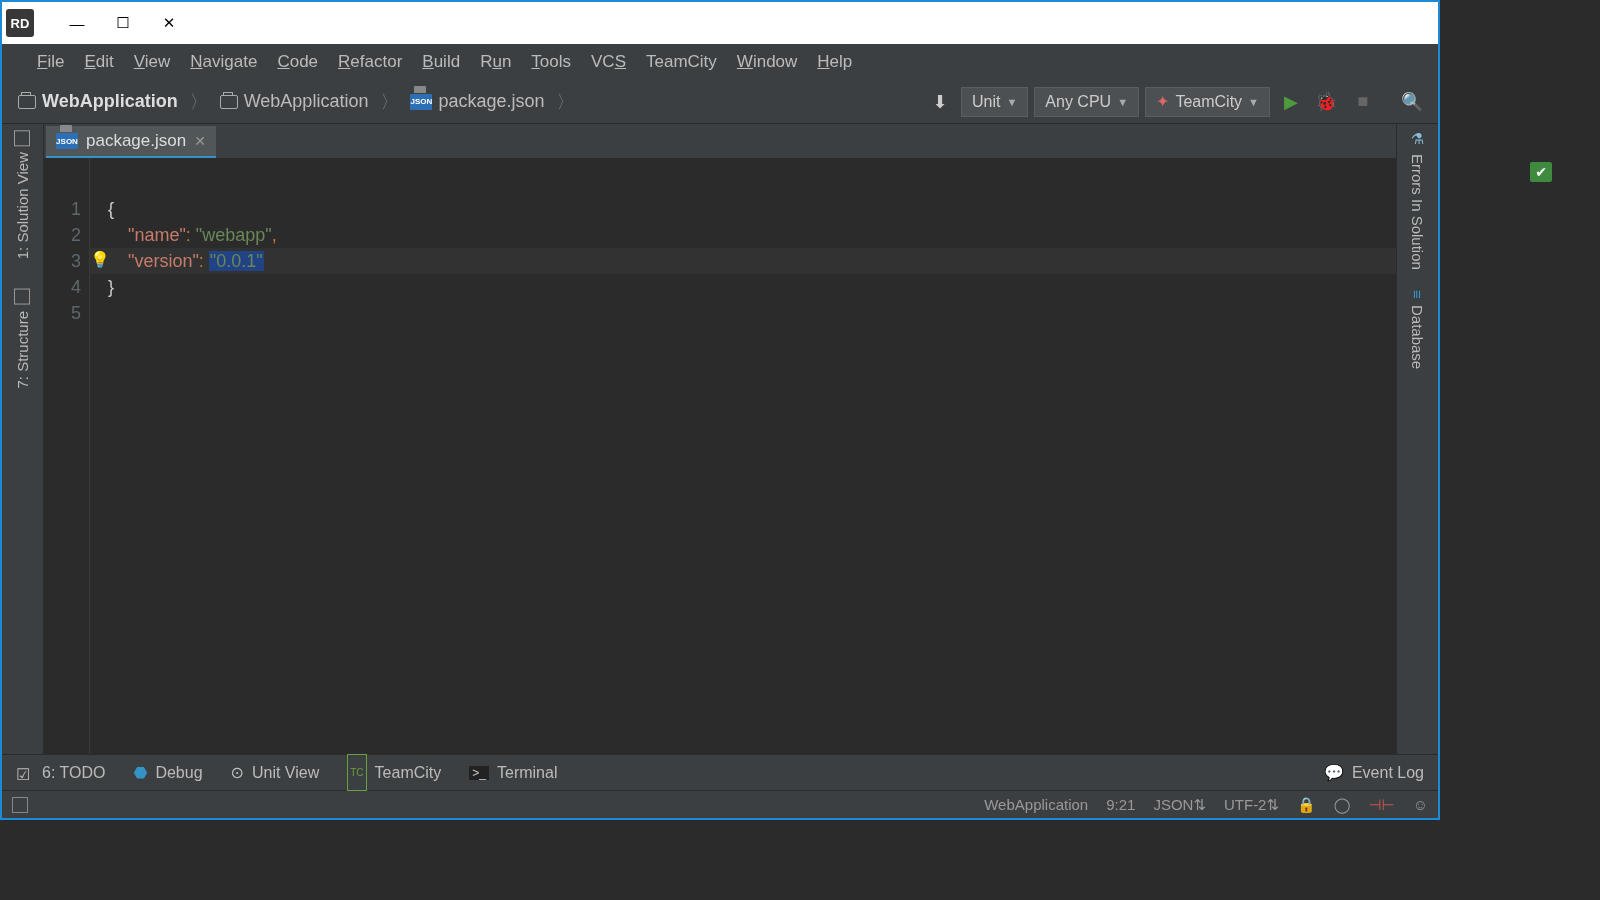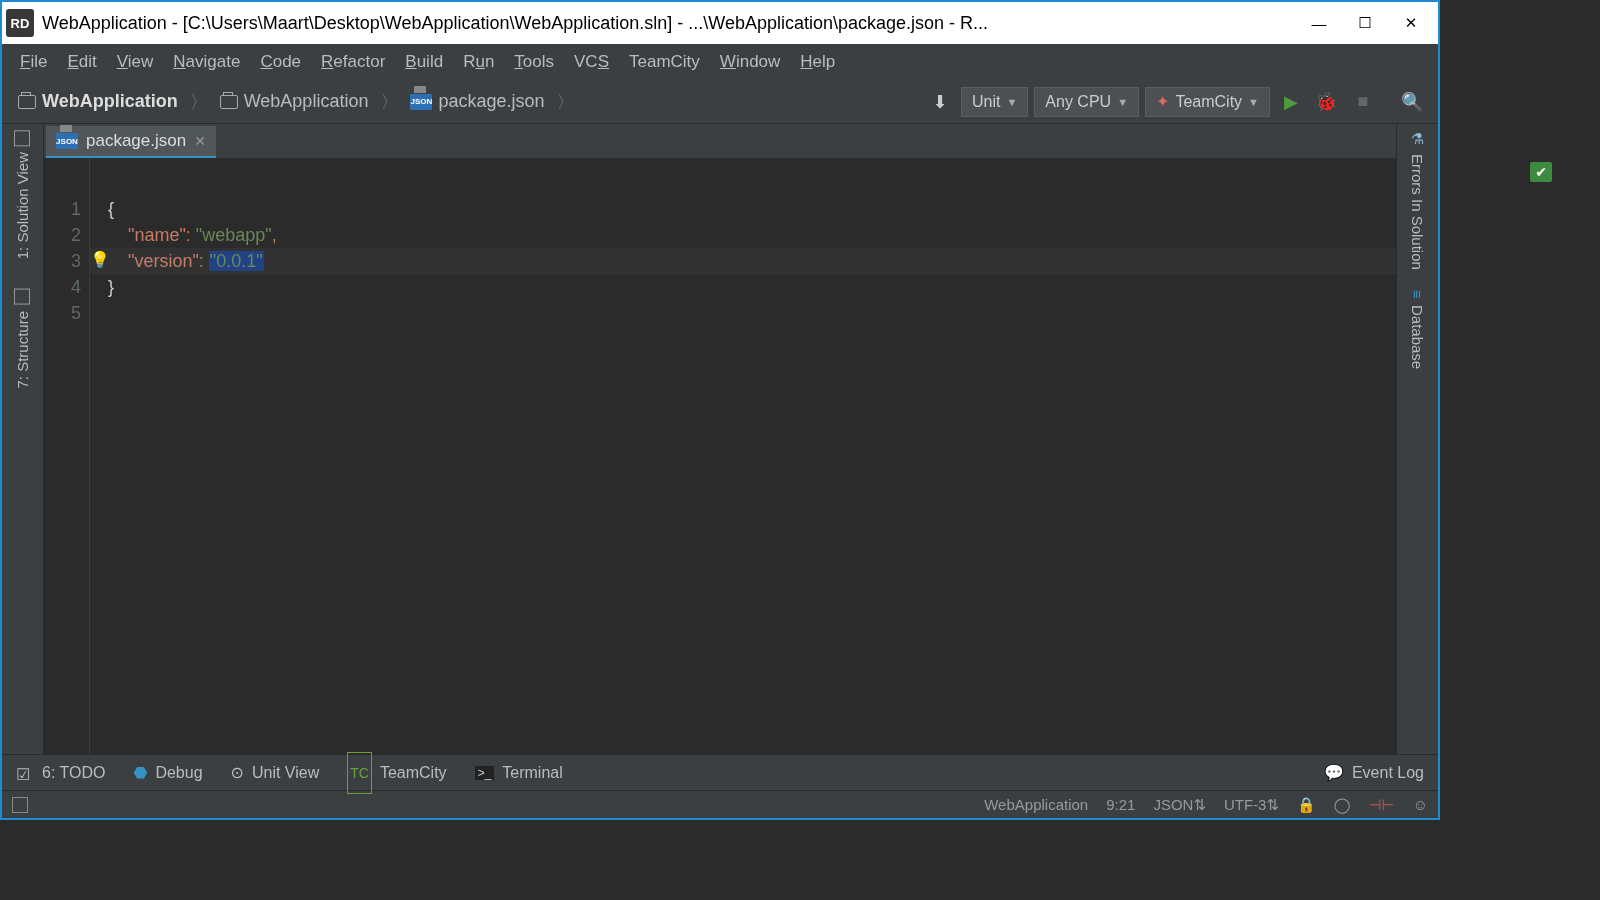--- a/index.html
+++ b/index.html
@@ -1,21 +1,21 @@
 <!DOCTYPE html>
 <html><head>
 <meta charset="utf-8">
 <style>
 * { margin:0; padding:0; box-sizing:border-box; font-family:"Segoe UI",Arial,sans-serif; }
 body { width:1440px; height:820px; background:#2b2b2b; overflow:hidden; border:2px solid #1e8ad6; }
 .titlebar { height:42px; background:#fff; display:flex; align-items:center; padding:0 4px; }
-.titlebar .rd-logo { width:28px; height:28px; background:#383838; color:#fff; font-size:13px; font-weight:bold; display:flex; align-items:center; justify-content:center; border-radius:3px; margin-right:8px; }
+.titlebar .rd-logo { width:28px; height:28px; background:#383838; color:#fff; font-size:13px; font-weight:bold; display:flex; align-items:center; justify-content:center; border-radius:3px; margin-right:20px; }
 .titlebar .title-text { flex:1; font-size:18px; color:#000; white-space:nowrap; overflow:hidden; }
 .titlebar .win-btn { width:46px; height:40px; display:flex; align-items:center; justify-content:center; font-size:15px; color:#000; cursor:pointer; }
-.menubar { height:36px; background:#3c3f41; display:flex; align-items:center; padding:0 8px; gap:0; }
+.menubar { height:36px; background:#3c3f41; display:flex; align-items:center; padding:0 25px; gap:0; }
 .menubar .menu-item { color:#bbb; font-size:17px; padding:4px 10px; cursor:pointer; }
 .menubar .menu-item .ul { text-decoration:underline; }
 .toolbar { height:44px; background:#3c3f41; display:flex; align-items:center; padding:0 10px; border-bottom:1px solid #2b2b2b; }
 .breadcrumb { display:flex; align-items:center; gap:6px; color:#bbb; font-size:18px; }
 .breadcrumb .bc-item { display:flex; align-items:center; gap:6px; padding:2px 6px; }
 .breadcrumb .bc-item.bold { font-weight:bold; color:#ddd; }
 .breadcrumb .chev { color:#777; }
 .bc-icon { width:18px; height:14px; display:inline-block; }
 .folder-ico { border:1px solid #aaa; border-radius:2px; width:18px; height:14px; position:relative; }
 .folder-ico::before { content:""; position:absolute; top:-4px; left:2px; width:8px; height:3px; border:1px solid #aaa; border-bottom:none; }
@@ -53,21 +53,20 @@
 .statusbar .spacer{flex:1;}
 .sq-ico{width:16px;height:16px;border:1px solid #888;}
 .flask-ico::before{content:"⚗";color:#87bdd6;}
 .db-ico::before{content:"≡";color:#3592c4;font-weight:bold;}
 </style>
 </head>
 <body>
 
 <div class="titlebar">
   <div class="rd-logo">RD</div>
-  <div class="title-text">WebApplication - [C:\Users\Maart\Desktop\WebApplication\WebApplication.sln] - ...\WebApplication\package.json - R...</div>
   <div class="win-btn">—</div>
   <div class="win-btn">☐</div>
   <div class="win-btn">✕</div>
 </div>
 
 <div class="menubar">
   <div class="menu-item"><span class="ul">F</span>ile</div>
   <div class="menu-item"><span class="ul">E</span>dit</div>
   <div class="menu-item"><span class="ul">V</span>iew</div>
   <div class="menu-item"><span class="ul">N</span>avigate</div>
@@ -181,38 +180,38 @@
   </div>
   <div class="bitem">
     <span style="color:#3592c4">⬣</span>
     <span>Debug</span>
   </div>
   <div class="bitem">
     <span>⊙</span>
     <span>Unit View</span>
   </div>
   <div class="bitem">
-    <span style="border:1px solid #6a9e3e;padding:12px 2px;font-size:14px;color:#6a9e3e">TC</span>
+    <span style="border:1px solid #6a9e3e;padding:12px 2px;font-size:10px;color:#6a9e3e">TC</span>
     <span>TeamCity</span>
   </div>
   <div class="bitem">
     <span style="background:#222;color:#ccc;padding:0 3px;font-size:12px">&gt;_</span>
     <span>Terminal</span>
   </div>
   <div class="spacer"></div>
   <div class="bitem">
     <span>💬</span>
     <span>Event Log</span>
   </div>
 </div>
 
 <div class="statusbar">
   <span class="sq-ico"></span>
   <div class="spacer"></div>
   <span>WebApplication</span>
   <span>9:21</span>
   <span><span>JSON</span>⇅</span>
-  <span><span>UTF-3</span>⇅</span>
+  <span><span>UTF-2</span>⇅</span>
   <span>🔒</span>
   <span>◯</span>
   <span style="color:#c75450">⊣⊢</span>
   <span>☺</span>
 </div>
 
 </body></html>

